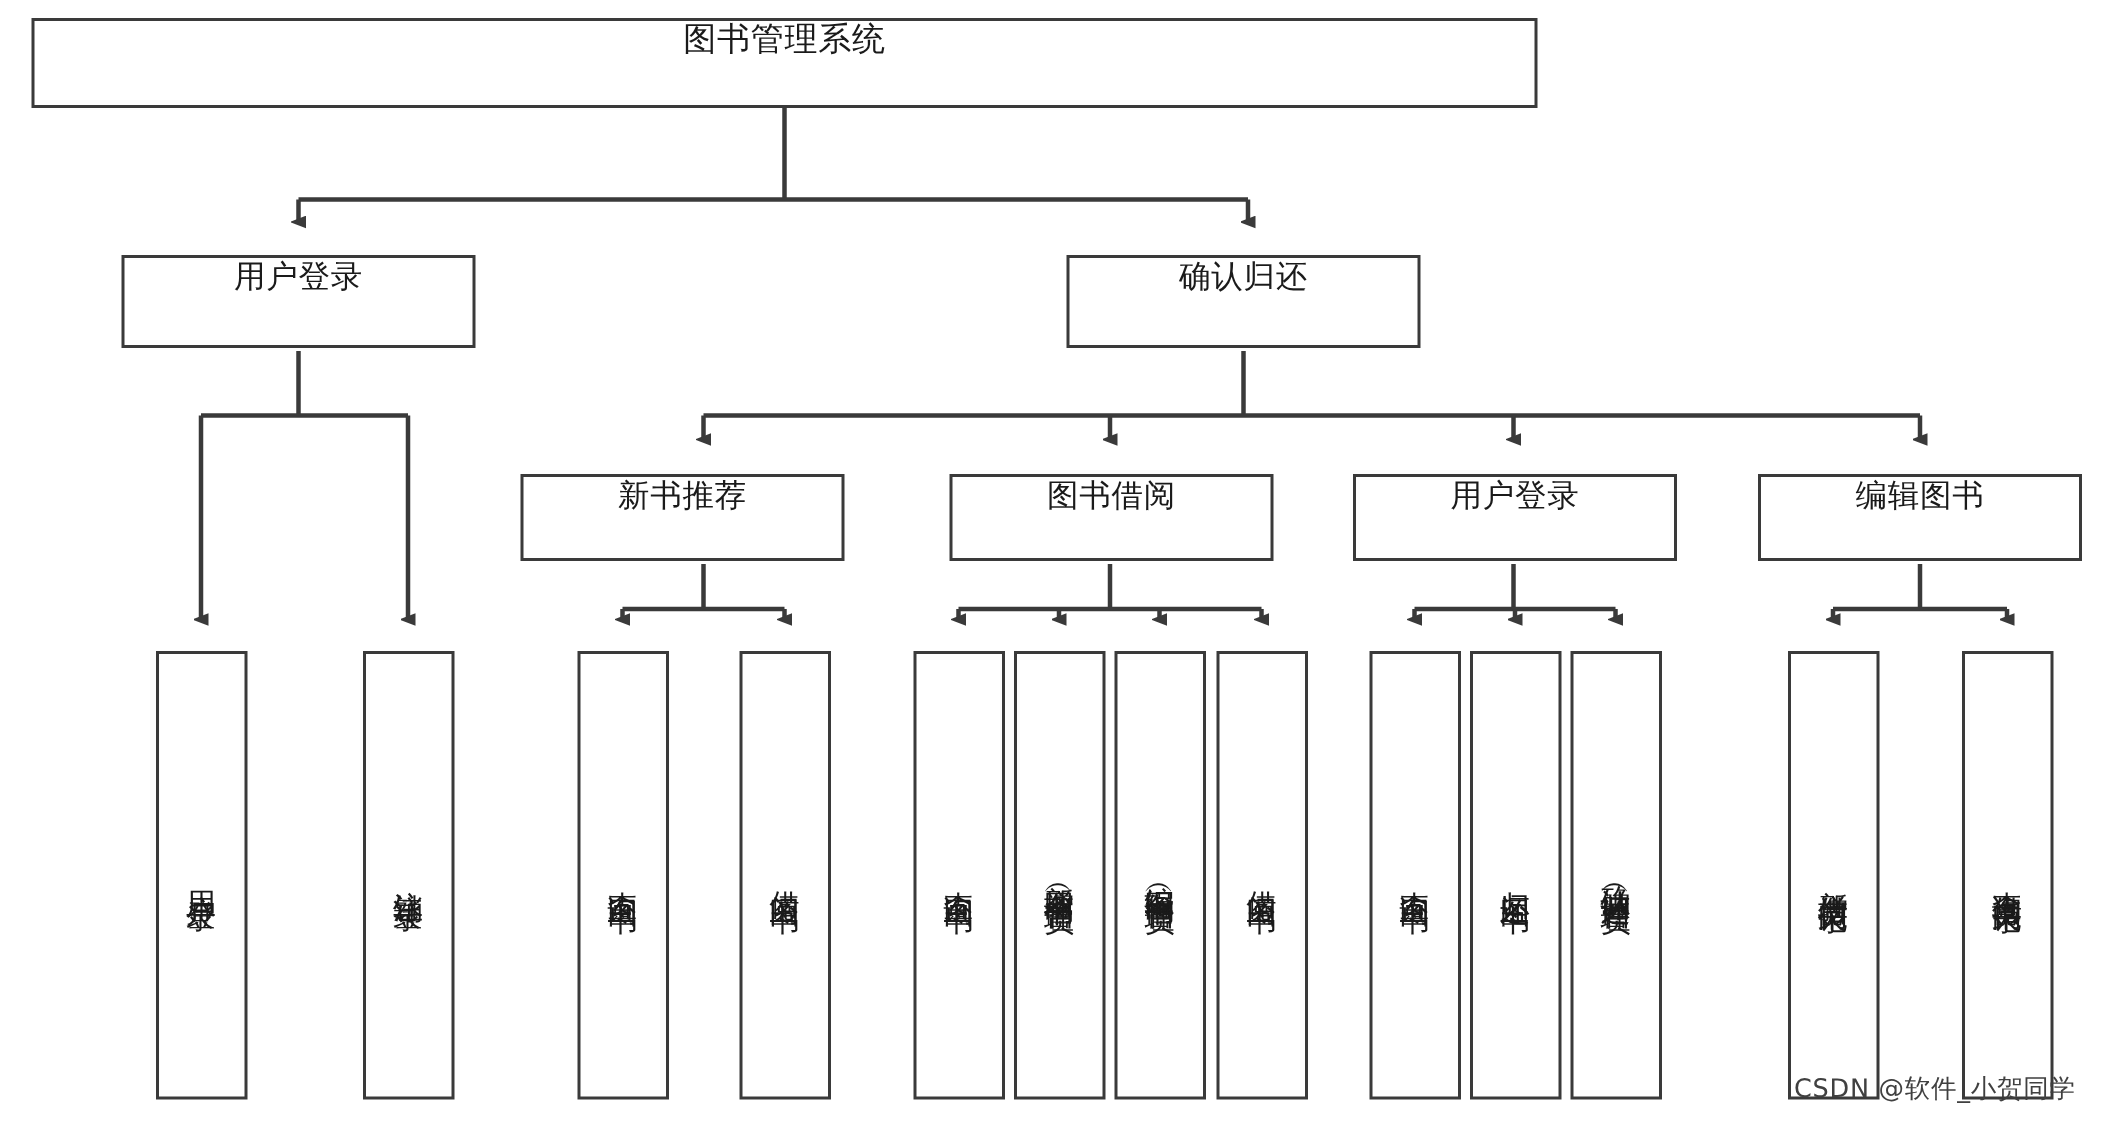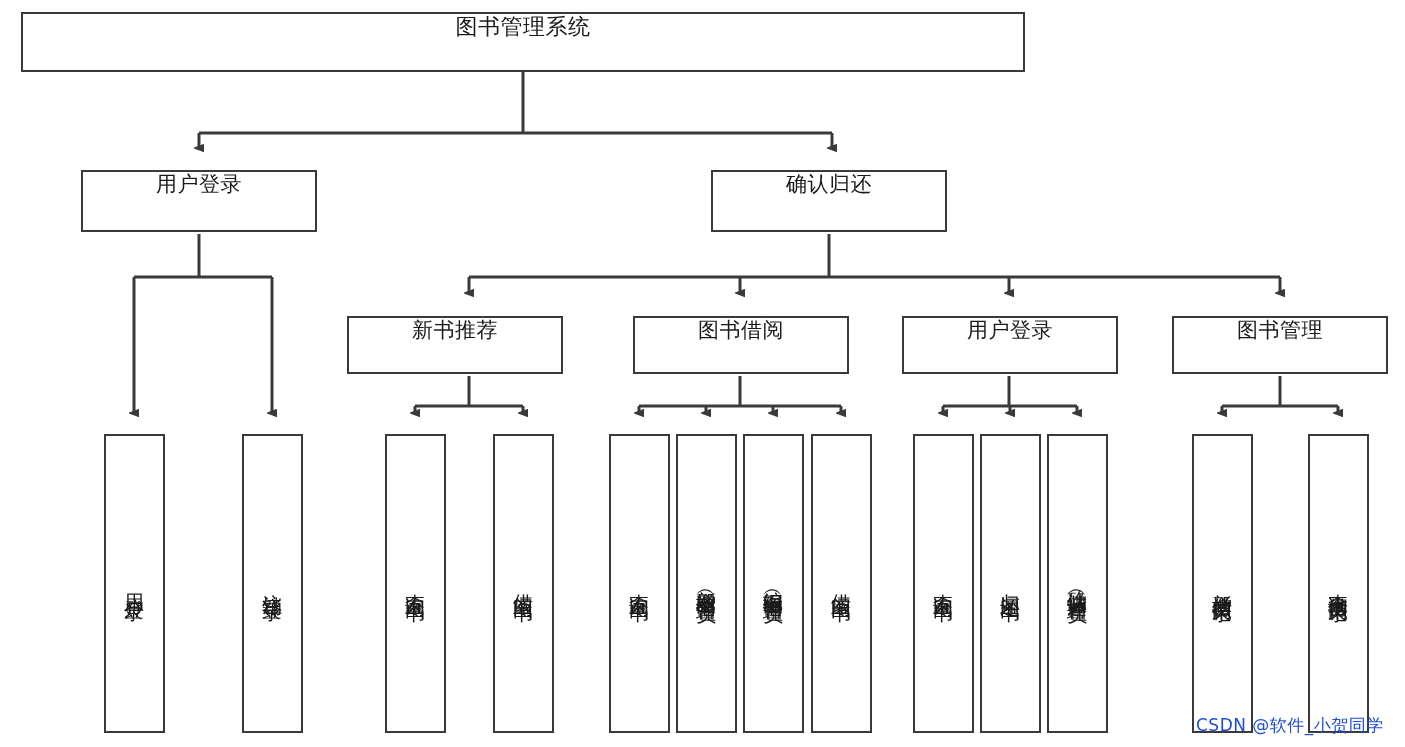--- a/index.html
+++ b/index.html
@@ -63,21 +63,21 @@
     letter-spacing: 3px;
     text-align: center;
     white-space: nowrap;
   }
   .node.vert.tall .lbl {
     letter-spacing: 2px;
   }
   .watermark {
     position: absolute;
     font-size: 17px;
-    color: #1d4ed8;
+    color: #404040;
     white-space: nowrap;
     letter-spacing: 0.5px;
     font-family: "DejaVu Sans", "Liberation Sans", sans-serif;
   }
 </style>
 </head>
 <body>
 
 <div id="canvas">
 
@@ -146,21 +146,21 @@
   <div class="node horiz" style="left:347px; top:316px; width:216px; height:58px;">
     <span class="lbl">新书推荐</span>
   </div>
   <div class="node horiz" style="left:633px; top:316px; width:216px; height:58px;">
     <span class="lbl">图书借阅</span>
   </div>
   <div class="node horiz" style="left:902px; top:316px; width:216px; height:58px;">
     <span class="lbl">用户登录</span>
   </div>
   <div class="node horiz" style="left:1172px; top:316px; width:216px; height:58px;">
-    <span class="lbl">图书管理</span>
+    <span class="lbl">编辑图书</span>
   </div>
 
   <div class="node vert" style="left:104px; top:434px; width:61px; height:299px;">
     <span class="lbl">用户登录</span>
   </div>
   <div class="node vert" style="left:242px; top:434px; width:61px; height:299px;">
     <span class="lbl">注销登录</span>
   </div>
 
   <div class="node vert" style="left:385px; top:434px; width:61px; height:299px;">

